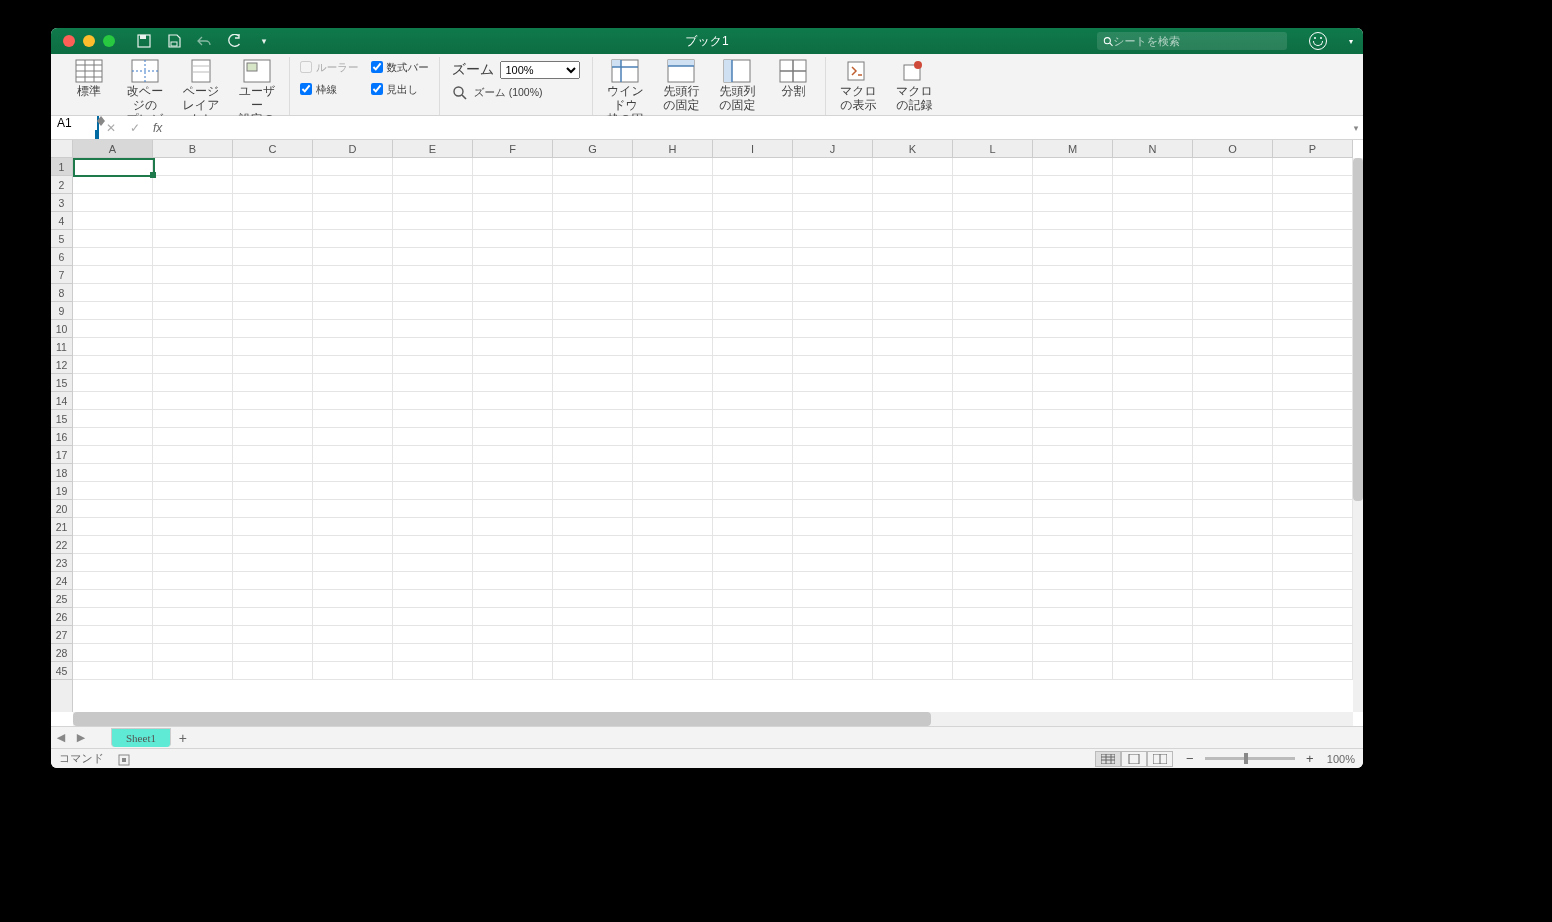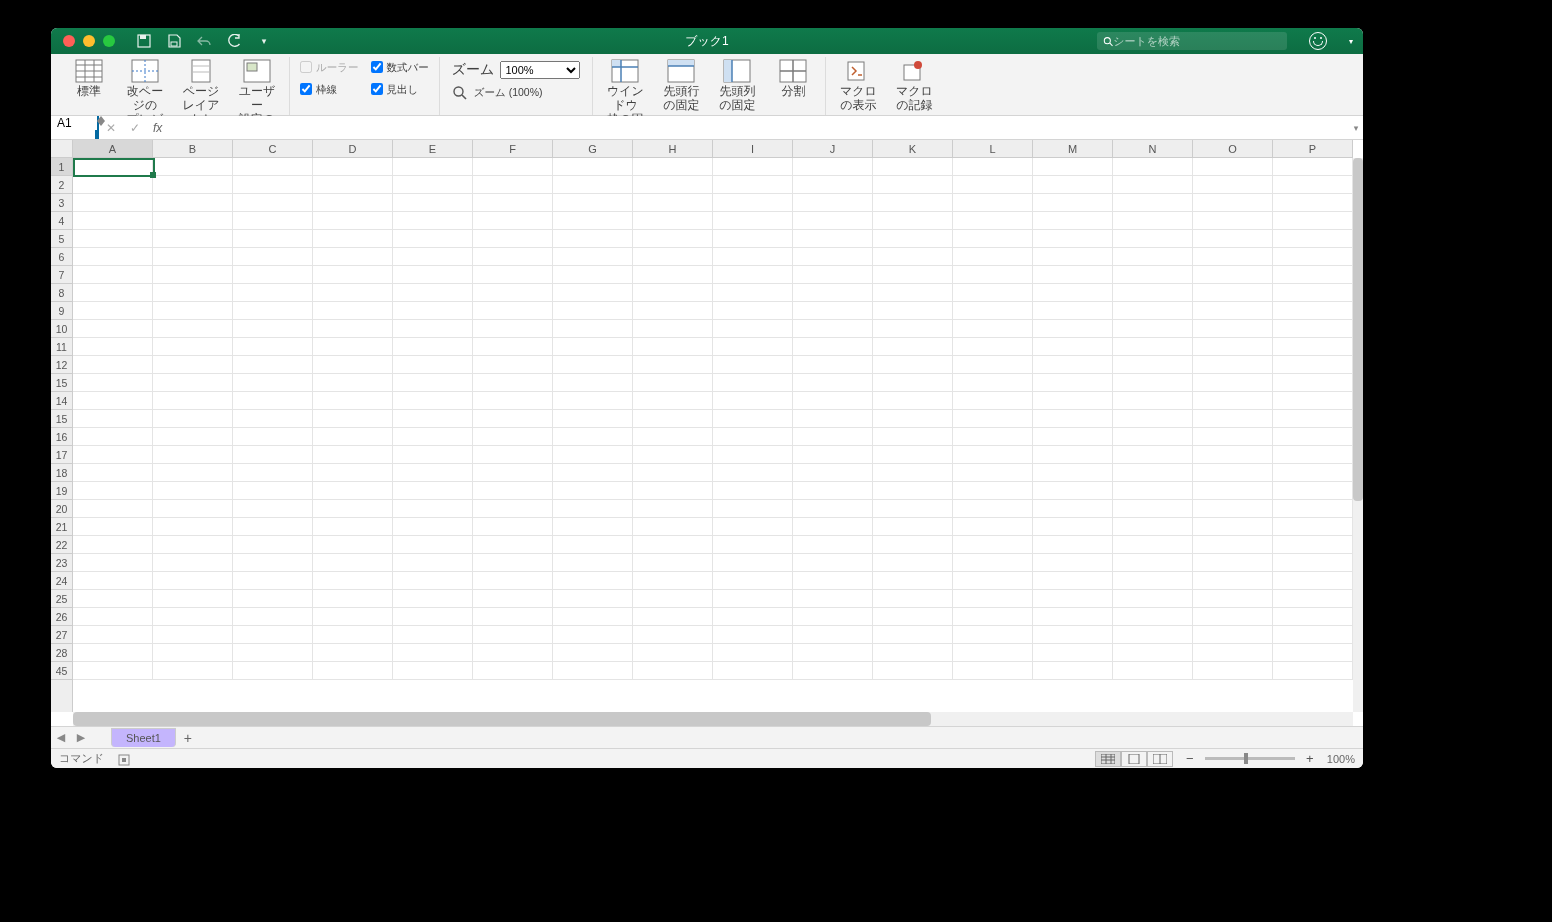--- a/index.html
+++ b/index.html
@@ -71,21 +71,21 @@
 .active-cell { position:absolute; top:0; left:0; width:82px; height:19px; border:2px solid #1f7a4b; z-index:5; pointer-events:none; }
 .active-cell::after{content:"";position:absolute;right:-3px;bottom:-3px;width:6px;height:6px;background:#1f7a4b;}
 .vscroll{position:absolute;top:18px;right:0;width:10px;bottom:14px;background:#f0f0f0;}
 .vscroll .thumb{position:absolute;top:0;width:100%;height:62%;background:#c8c8c8;border-radius:4px;}
 .hscroll{position:absolute;left:22px;right:10px;bottom:0;height:14px;background:#f0f0f0;}
 .hscroll .thumb{position:absolute;left:0;height:100%;width:67%;background:#c8c8c8;border-radius:4px;}
 
 
 .sheet-tabs { height:22px; background:#f3f3f3; border-top:1px solid #d4d4d4; display:flex; align-items:center; font-size:11px; color:#555; }
 .nav-arrow { width:20px; text-align:center; cursor:pointer; color:#888; }
-.sheet-tab { padding:3px 14px; background:#c4b5fd; border:1px solid #ccc; border-bottom:none; border-radius:0 0 4px 4px; cursor:pointer; margin-top:-1px; }
+.sheet-tab { padding:3px 14px; background:#5eead4; border:1px solid #ccc; border-bottom:none; border-radius:0 0 4px 4px; cursor:pointer; margin-top:-1px;font-family:Liberation Serif, serif; }
 .add-sheet { width:24px; text-align:center; cursor:pointer; color:#666; font-size:14px; }
 
 
 .status { height:20px; background:#f3f3f3; border-top:1px solid #d4d4d4; display:flex; align-items:center; font-size:11px; color:#666; padding:0 8px; gap:10px; }
 .status .cmd{margin-right:4px;}
 .status-right{margin-left:auto;display:flex;align-items:center;gap:10px;}
 .view-btns{display:flex;}
 .vbtn{width:26px;height:16px;border:1px solid #bbb;display:flex;align-items:center;justify-content:center;cursor:pointer;}
 .vbtn.active{background:#ddd;}
 .zoom-slider{display:flex;align-items:center;gap:8px;}

